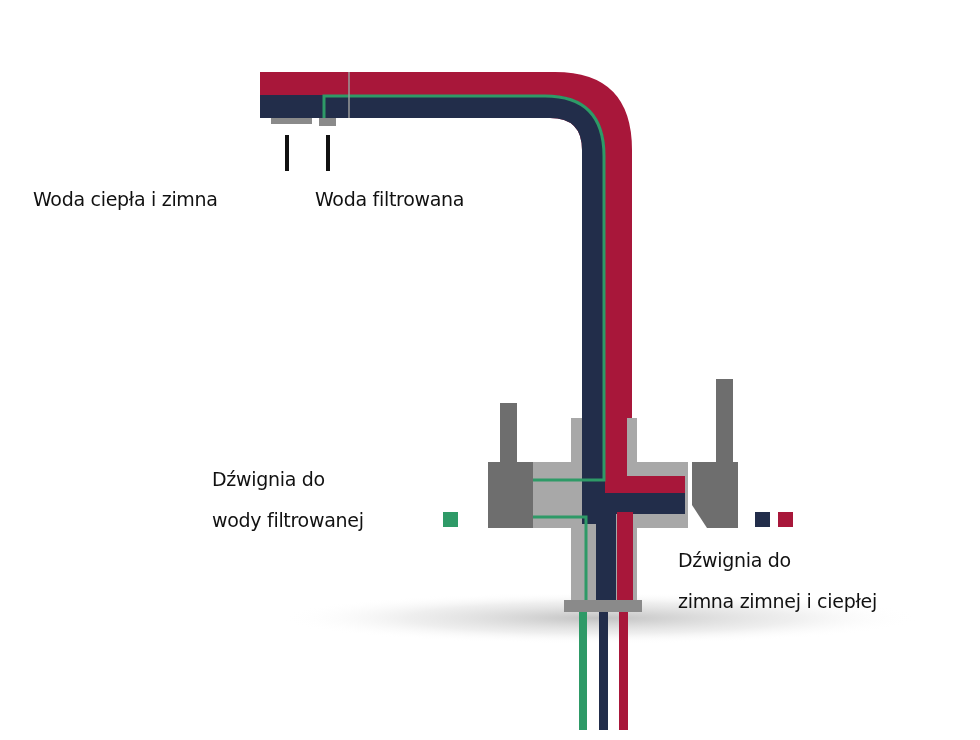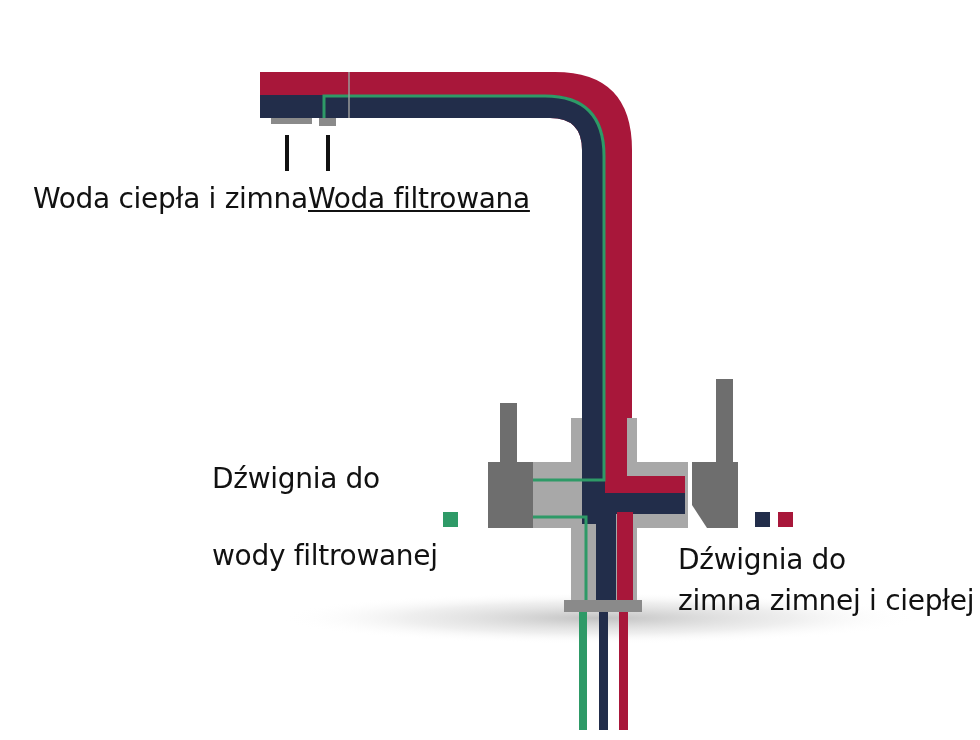--- a/index.html
+++ b/index.html
@@ -1,18 +1,18 @@
 <!DOCTYPE html>
 <html><head>
 <meta charset="utf-8">
 <style>
   html, body { margin: 0; padding: 0; background: #ffffff; }
   body { width: 980px; height: 740px; position: relative; overflow: hidden; font-family: "DejaVu Sans", sans-serif; }
   #stage { position: absolute; left: 0; top: 0; width: 980px; height: 740px; }
-  .label { position: absolute; color: #111111; font-size: 28px; line-height: 34px; white-space: nowrap; letter-spacing: -0.3px; }
+  .label { position: absolute; color: #111111; font-size: 19px; line-height: 34px; white-space: nowrap; letter-spacing: -0.3px; }
   .swatch { position: absolute; width: 15px; height: 15px; }
 </style>
 </head>
 <body>
 
 <div id="stage">
   <svg width="980" height="740" viewBox="0 0 980 740">
     <defs>
       <radialGradient id="shadowGrad" cx="50%" cy="50%" r="50%">
         <stop offset="0%" stop-color="#8f8f8f" stop-opacity="0.55"></stop>
@@ -61,24 +61,24 @@
 
     <rect class="c-outlet" x="564" y="600" width="78" height="12" fill="#8A8A8A"></rect>
 
     <rect class="c-filt" x="579" y="612" width="8" height="118" fill="#2E9A67"></rect>
     <rect class="c-cold" x="599" y="612" width="9" height="118" fill="#222D4A"></rect>
     <rect class="c-hot" x="619" y="612" width="9" height="118" fill="#A8173A"></rect>
   </svg>
 
   
   <div class="label" style="left:33px; top:182px;">Woda ciepła i zimna</div>
-  <div class="label" style="left:308px; top:182px;text-decoration:underline;">Woda filtrowana</div>
+  <div class="label" style="left:315px; top:182px;">Woda filtrowana</div>
 
   <div class="label" style="left:212px; top:462px;">Dźwignia do</div>
-  <div class="label" style="left:212px; top:503px;margin-top:36px;">wody filtrowanej</div>
+  <div class="label" style="left:212px; top:503px;">wody filtrowanej</div>
   <div class="swatch" style="left: 443px; top: 512px; background: rgb(46, 154, 103);"></div>
 
   <div class="swatch" style="left: 755px; top: 512px; background: rgb(34, 45, 74);"></div>
   <div class="swatch" style="left: 778px; top: 512px; background: rgb(168, 23, 58);"></div>
 
   <div class="label" style="left:678px; top:543px;">Dźwignia do</div>
   <div class="label" style="left:678px; top:584px;">zimna zimnej i ciepłej</div>
 </div>
 
 </body></html>

